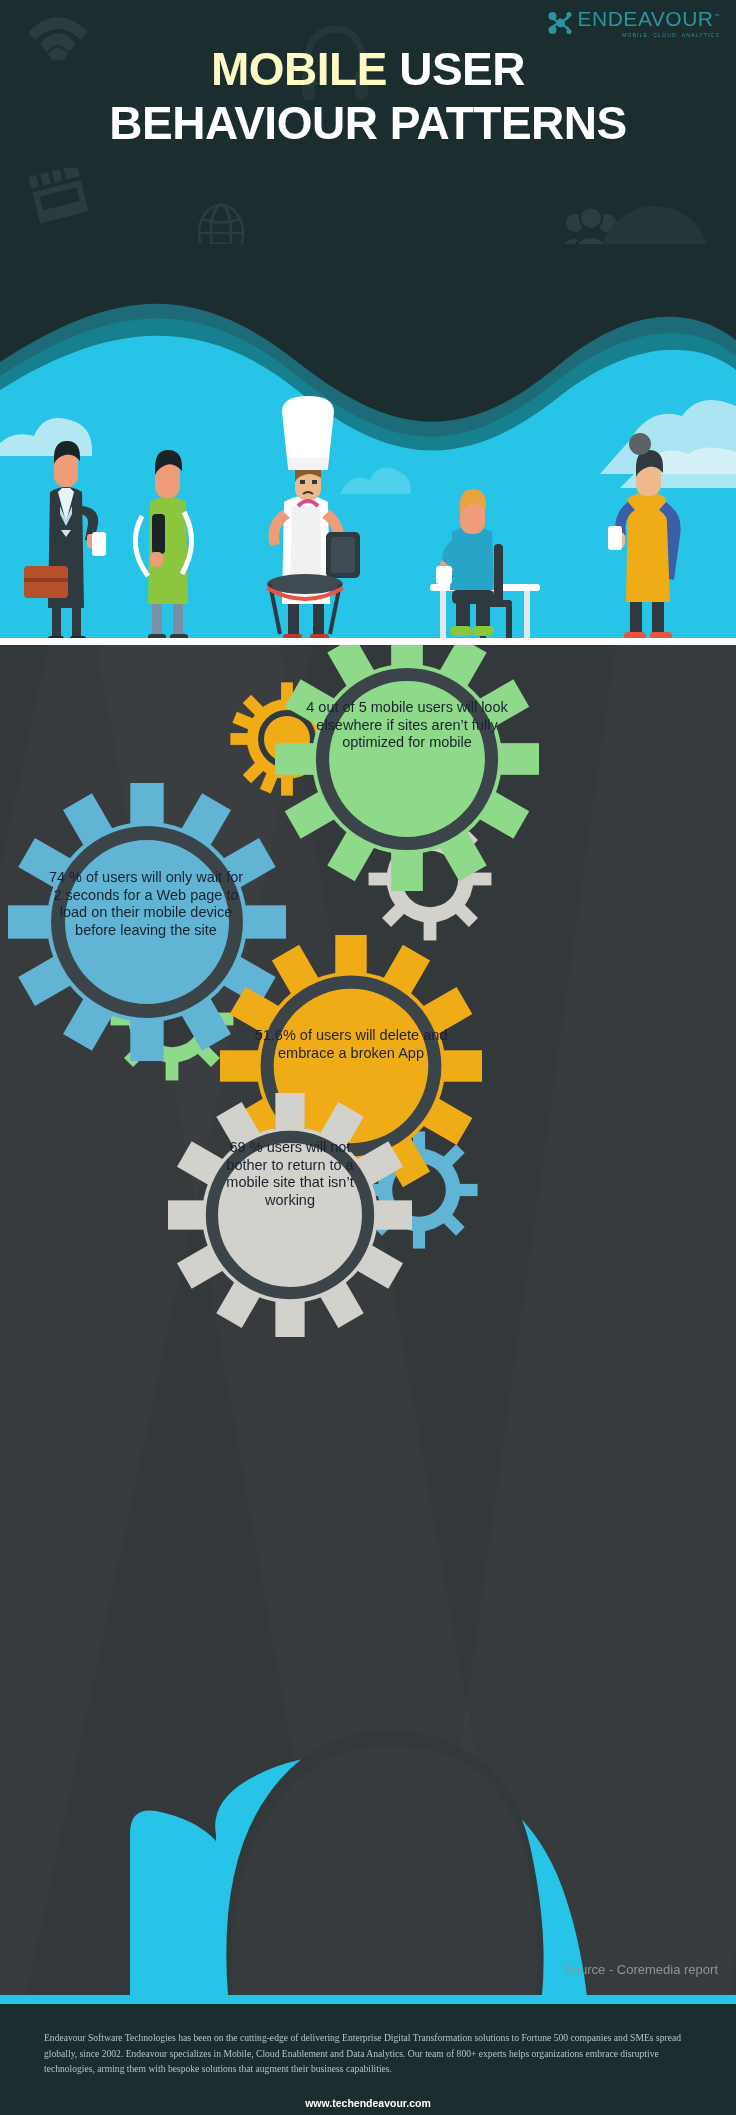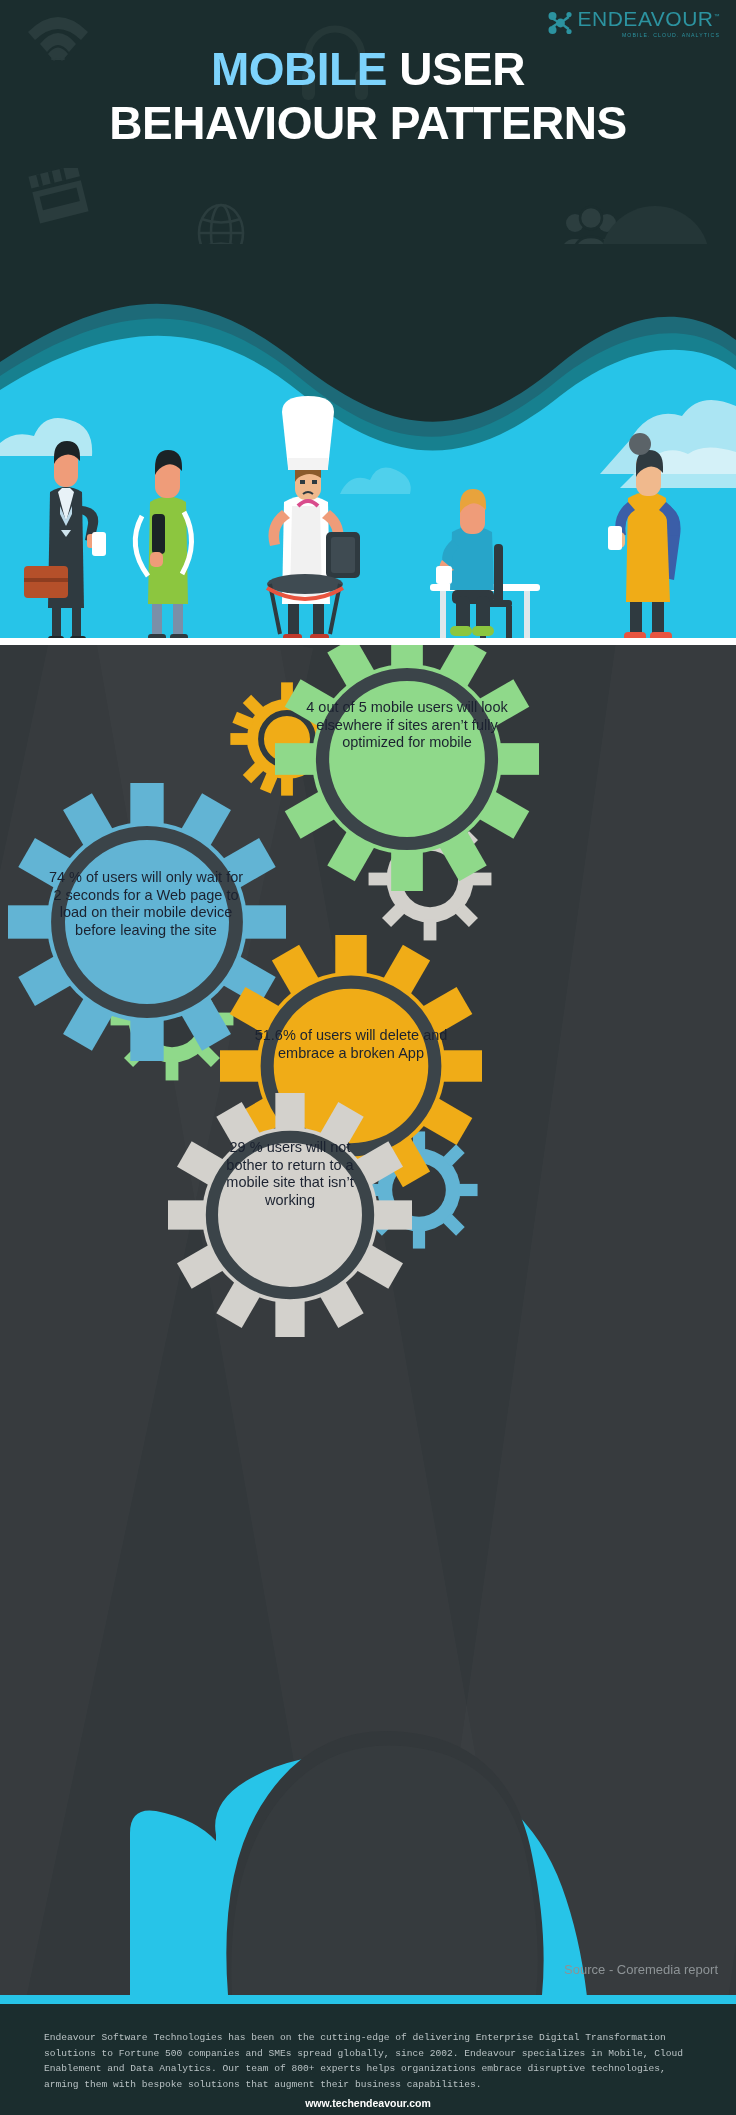--- a/index.html
+++ b/index.html
@@ -57,21 +57,21 @@
 
   .title-wrap {
     position: absolute; left: 0; top: 42px; width: 736px;
     text-align: center;
   }
   .title-line {
     font-size: 46px; font-weight: bold; color: #ffffff;
     letter-spacing: -0.5px; line-height: 1.18;
     font-family: "Liberation Sans", sans-serif;
   }
-  .title-accent { color: #7dd3fc; margin-top: 24px; }
+  .title-accent { color: #fef9c3; margin-top: 24px; }
 
   
   .illus {
     position: absolute; left: 0; top: 244px;
     width: 736px; height: 400px;
     background: #1b2d2e;
     overflow: hidden;
   }
   .illus-sky {
     position: absolute; left: 0; bottom: 0; width: 736px; height: 400px;
@@ -121,21 +121,21 @@
     width: 736px; height: 9px; background: #27c4e8;
   }
   .footer {
     position: absolute; left: 0; top: 2004px;
     width: 736px; height: 111px;
     background: #1b2d2e;
   }
   .footer-body {
     position: absolute; left: 44px; top: 26px; width: 650px;
     font-size: 9.6px; line-height: 1.62; color: #b9c2c4;
-    font-family: Liberation Mono, monospace;
+    font-family: Liberation Serif, serif;
   }
   .footer-url {
     position: absolute; left: 0; top: 93px; width: 736px;
     text-align: center; font-size: 10.5px; font-weight: bold;
     color: #ffffff; font-family: "Liberation Sans", sans-serif;
   }
 </style>
 </head>
 <body>
 
@@ -552,21 +552,21 @@
             <rect x="44" y="0" width="12" height="18" transform="rotate(60 50 50)"></rect>
             <rect x="44" y="82" width="12" height="18" transform="rotate(60 50 50)"></rect>
             <rect x="0" y="44" width="18" height="12" transform="rotate(60 50 50)"></rect>
             <rect x="82" y="44" width="18" height="12" transform="rotate(60 50 50)"></rect>
           </g>
         </g>
         <circle cx="50" cy="50" r="32" fill="none" stroke="#3b4449" stroke-width="5"></circle>
       </svg>
     </div>
     <div class="gear-text" style="left:218px;top:494px;width:144px;font-size:14.5px;">
-      <b>29 %</b><span> users will not bother to return to a mobile site that isn’t working</span>
+      <b>69 %</b><span> users will not bother to return to a mobile site that isn’t working</span>
     </div>
   </div>
 
   <div class="source">Source - Coremedia report</div>
 
   <div class="footer-rule"></div>
   <div class="footer">
     <div class="footer-body">Endeavour Software Technologies has been on the cutting-edge of delivering Enterprise Digital Transformation solutions to Fortune 500 companies and SMEs spread globally, since 2002. Endeavour specializes in Mobile, Cloud Enablement and Data Analytics. Our team of 800+ experts helps organizations embrace disruptive technologies, arming them with bespoke solutions that augment their business capabilities.</div>
     <div class="footer-url">www.techendeavour.com</div>
   </div>

